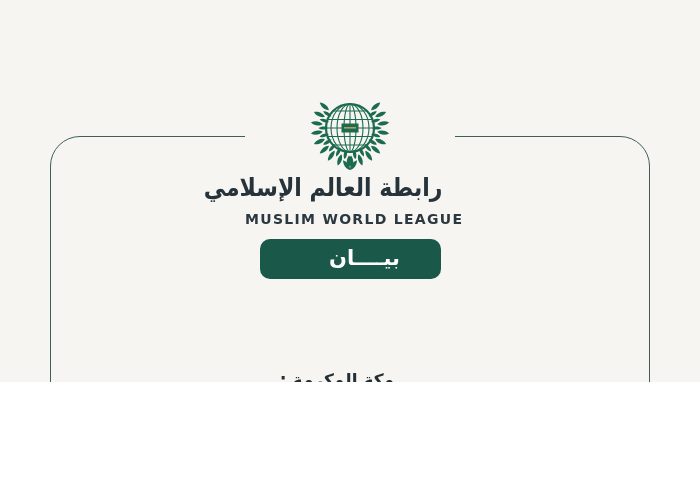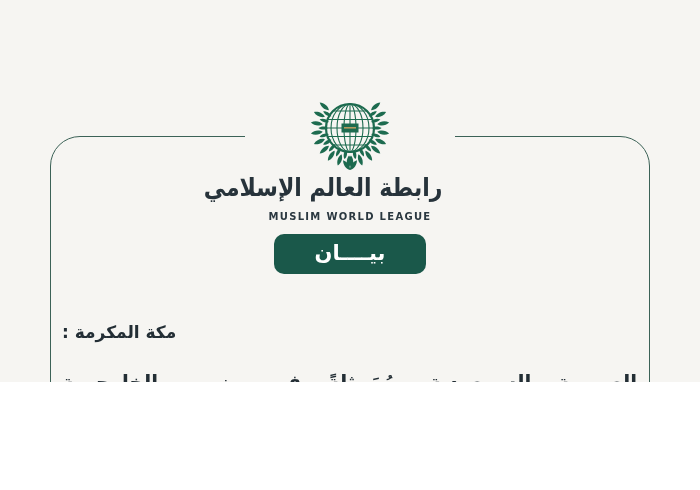--- a/index.html
+++ b/index.html
@@ -32,52 +32,53 @@
     height:40px;line-height:40px;
     font-size:25px;font-weight:700;
     color:#27333b;
     white-space:nowrap;
     direction:rtl;
     transform:scaleX(0.88);
     transform-origin:center;
   }
   .org-en{
     margin-top:3px;
-    font-size:10px;font-weight:700;
+    font-size:14px;font-weight:700;
     letter-spacing:1.3px;
     color:#2b3840;
     white-space:nowrap;
   }
   .banner{
     margin:12px auto 0 auto;
     width:152px;height:40px;
     background:#1a584a;
     border-radius:10px;
-    display:flex;align-items:center;justify-content:center;
+    display:flex;align-items:center;justify-content:center;padding-left:29px;
   }
   .banner-label{
     color:#ffffff;
     font-size:21px;font-weight:700;
     direction:rtl;
     padding-bottom:3px;
   }
   .content{
     position:absolute;
     left:62px;top:319px;width:575px;
     direction:rtl;
     color:#232e35;
   }
   .location-heading{
-    text-align:left;
+    text-align:center;
     padding-left:0;
     margin-left:0;
     margin-right:25px;
     font-size:17px;font-weight:700;
     line-height:26px;
     margin-bottom:23px;
+    margin-top:48px;
   }
   .para-line{
     font-size:20px;font-weight:700;
     line-height:28.5px;
     text-align:justify;
     text-align-last:justify;
     text-justify:inter-word;
     white-space:nowrap-none;
   }
 </style>

